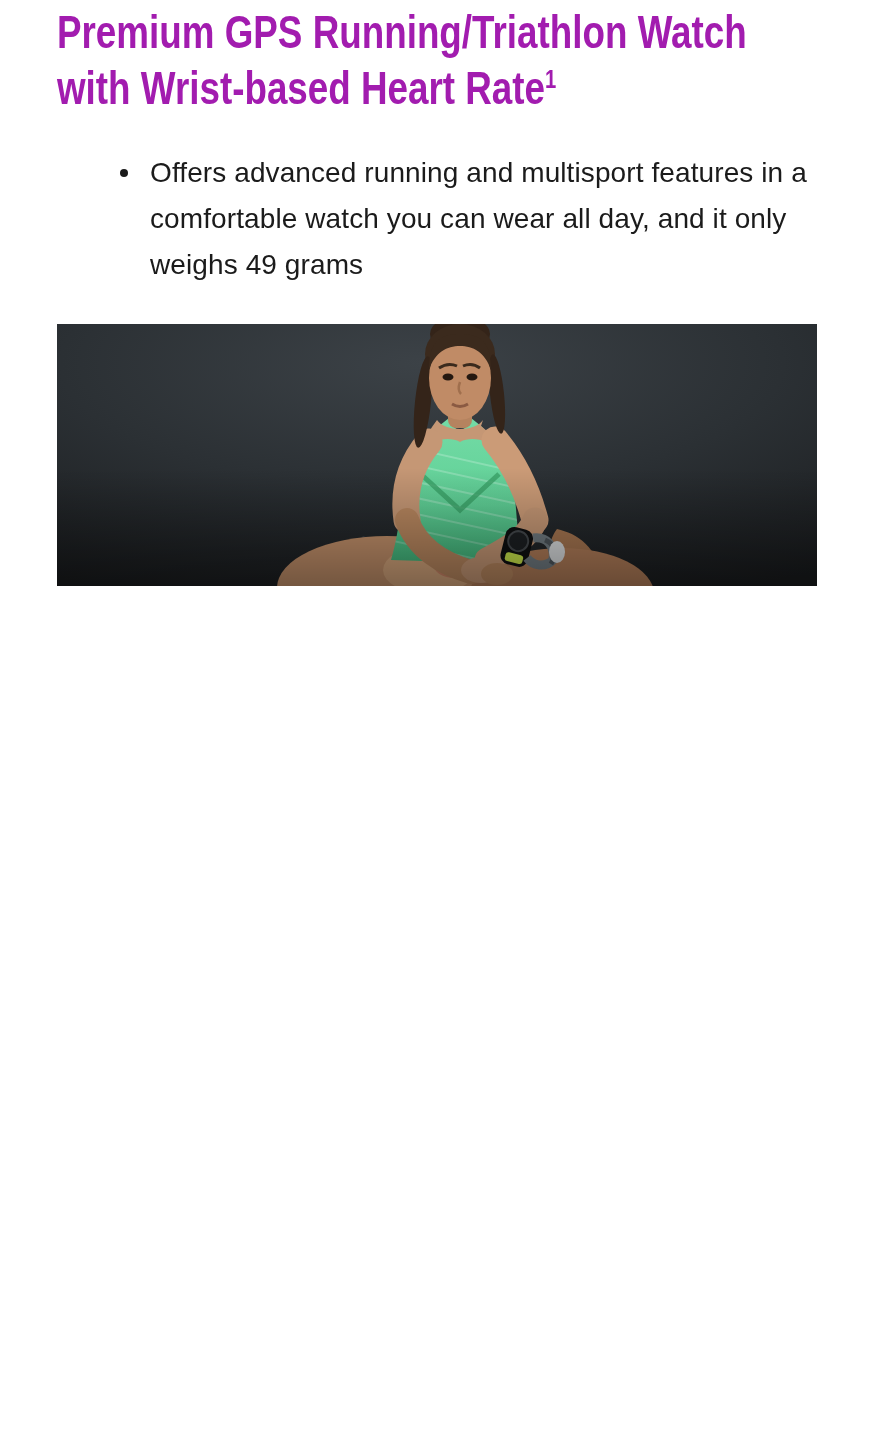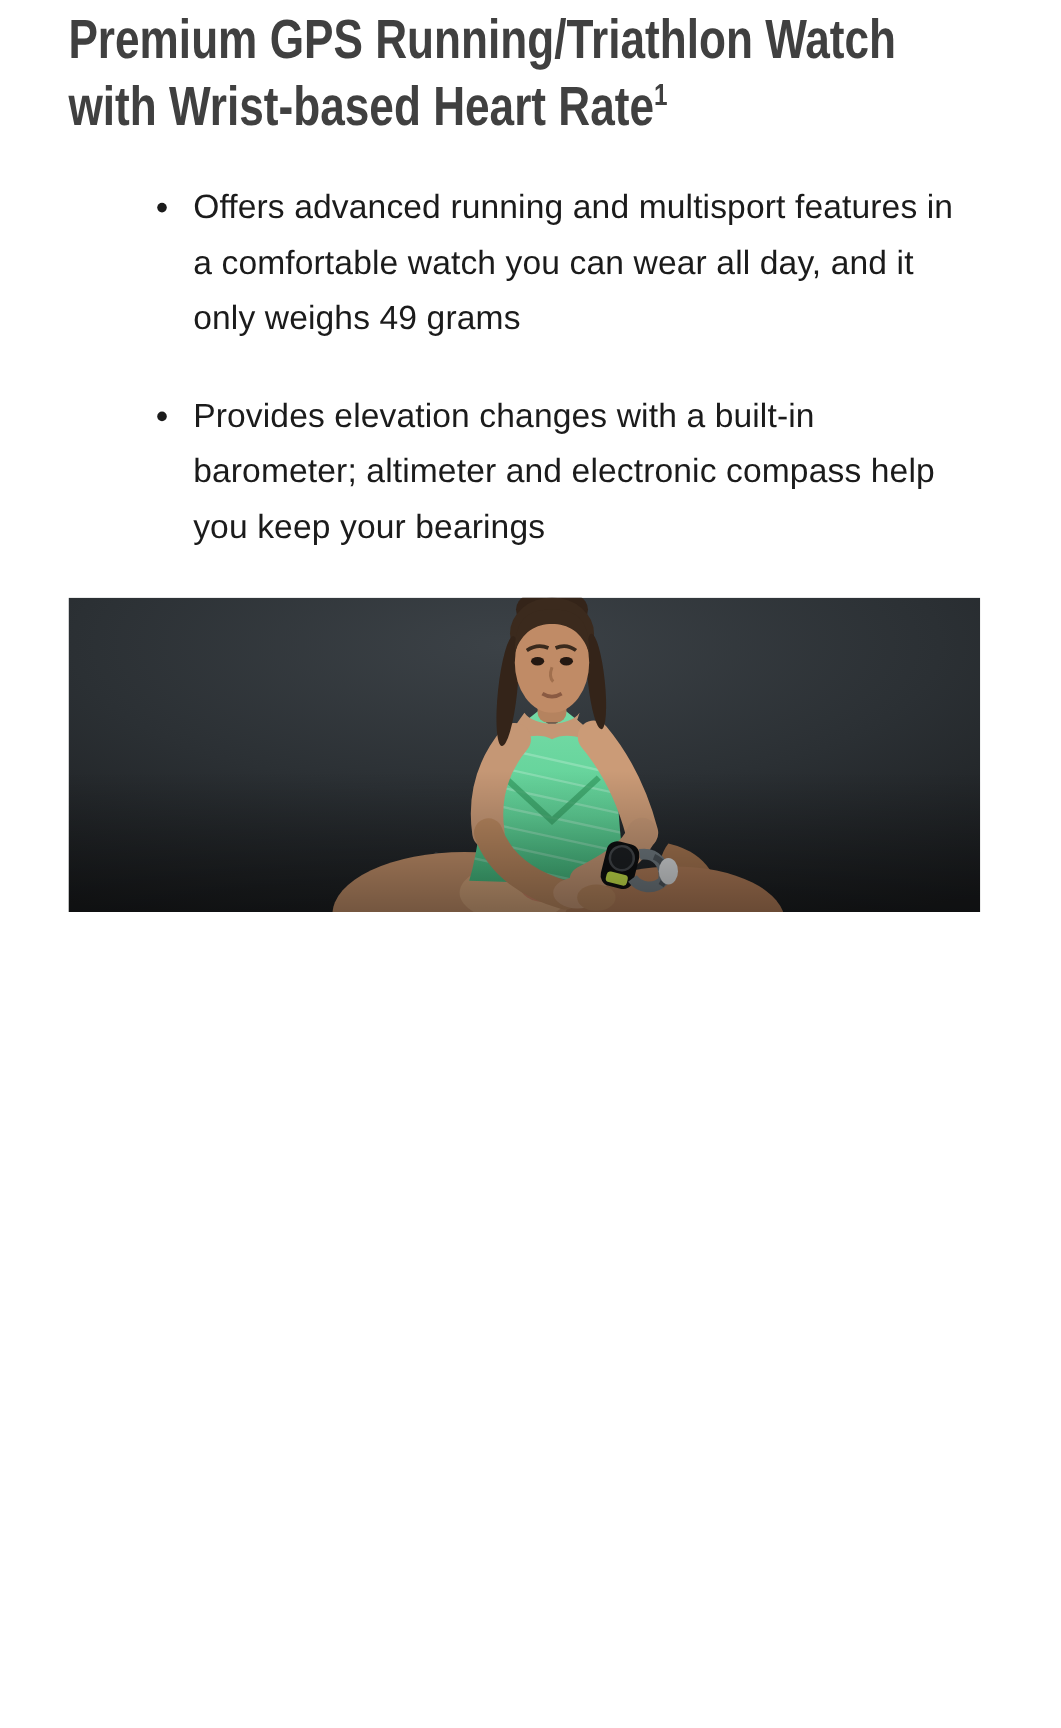--- a/index.html
+++ b/index.html
@@ -18,37 +18,37 @@
     padding: 0 57px;
     box-sizing: border-box;
     width: 884px;
   }
   
   h1.product-title {
     margin: 4px 0 34px 0;
     font-size: 46px;
     line-height: 56px;
     font-weight: 600;
-    color: #404040;
+    color: #a21caf;
   }
   .h1-scale {
     display: inline-block;
     transform: scaleX(0.80);
     transform-origin: 0 0;
     white-space: nowrap;
     width: 960px;
   }
   .h1-scale sup {
     font-size: 55%;
     line-height: 0;
     vertical-align: super;
   }
   
   ul.features {
-    margin: 15px;
+    margin: 4px;
     padding: 0 0 0 89px;
     list-style: none;
     font-size: 28px;
     line-height: 46px;
     color: #1b1b1b;
     letter-spacing: 0.1px;
   }
   ul.features li {
     position: relative;
     max-width: 674px;
@@ -80,21 +80,20 @@
 <body>
 
 <div class="page">
 
   <h1 class="product-title">
     <span class="h1-scale"><span>Premium GPS Running/Triathlon Watch</span><br><span>with Wrist-based Heart Rate</span><sup>1</sup></span>
   </h1>
 
   <ul class="features">
     <li>Offers advanced running and multisport features in a comfortable watch you can wear all day, and it only weighs 49 grams</li>
-    <li>Provides elevation changes with a built-in barometer; altimeter and electronic compass help you keep your bearings</li>
   </ul>
 
   <figure class="product-photo">
     <svg width="760" height="262" viewBox="0 0 760 262" xmlns="http://www.w3.org/2000/svg" role="img">
       <defs>
         <radialGradient id="bgGrad" cx="48%" cy="15%" r="95%">
           <stop offset="0%" stop-color="#3c4247"></stop>
           <stop offset="50%" stop-color="#2b3034"></stop>
           <stop offset="100%" stop-color="#191b1d"></stop>
         </radialGradient>

